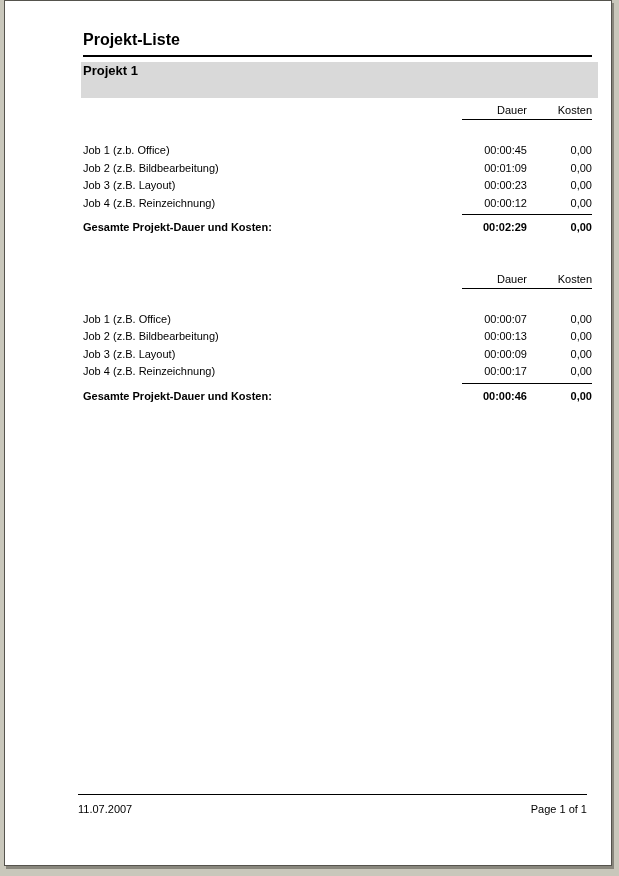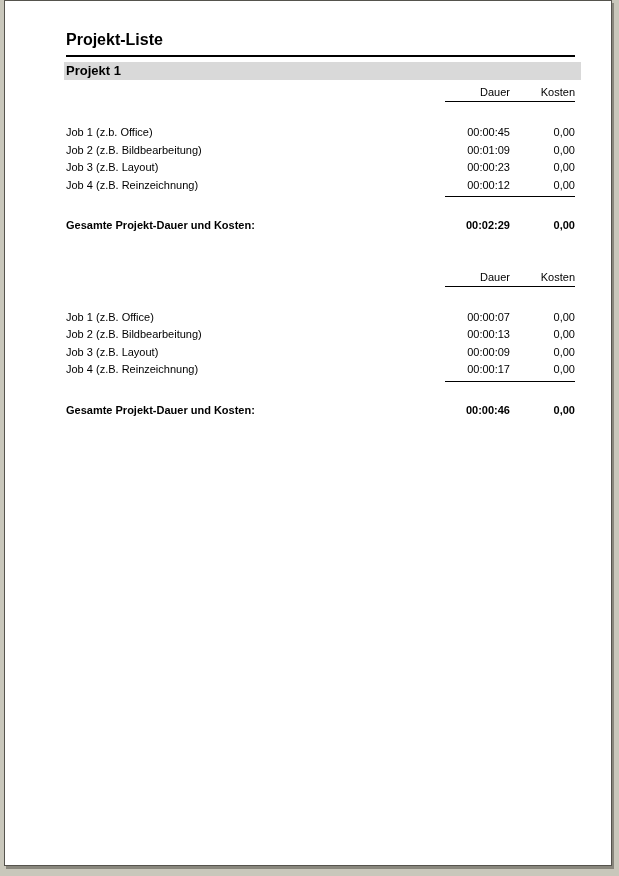--- a/index.html
+++ b/index.html
@@ -15,37 +15,37 @@
   .page {
     position: absolute;
     left: 4px; top: 0;
     width: 608px; height: 866px;
     background: #ffffff;
     border: 1px solid #55534d;
     box-shadow: 2px 3px 0 rgba(60, 58, 50, 0.45);
   }
   .content {
     position: absolute;
-    left: 61px; top: 0;
+    left: 78px; top: 0;
     width: 509px;
   }
   .report-title {
     margin-top: 30px;
     font-size: 16px;
     line-height: 17px;
     font-weight: bold;
   }
   .title-rule {
     margin-top: 7px;
     border-top: 2px solid #000;
   }
   .section { margin-top: 5px; }
   .section.second { margin-top: 35px; }
   .band {
-    height: 18px;
+    height: 36px;
     line-height: 18px;
     background: #d9d9d9;
     font-size: 13px;
     font-weight: bold;
     margin: 0 -6px 0 -2px;
     padding-left: 2px;
     white-space: nowrap;
     overflow: hidden;
   }
   .desc {
@@ -70,21 +70,21 @@
   .head-rule { margin-top: 2px; }
   .rows { margin-top: 22px; }
   .rows .grid-row { line-height: 17.5px; }
   .desc-line {
     font-style: italic;
     font-size: 11px;
     line-height: 17.5px;
   }
   .total-rule { margin-top: 2px; }
   .total-row {
-    margin-top: 20px;
+    margin-top: 4px;
     line-height: 17.5px;
     font-weight: bold;
   }
   .footer {
     position: absolute;
     left: 73px; top: 793px;
     width: 509px;
     border-top: 1px solid #000;
     padding-top: 8px;
     display: flex;
@@ -179,13 +179,17 @@
       <div class="total-rule"></div>
       <div class="grid-row total-row">
         <div>Gesamte Projekt-Dauer und Kosten:</div>
         <div class="num">00:00:46</div>
         <div class="num">0,00</div>
       </div>
     </div>
 
   </div>
 
+  <div class="footer">
+    <span>11.07.2007</span>
+    <span>Page 1 of 1</span>
+  </div>
 </div>
 
 </body></html>

